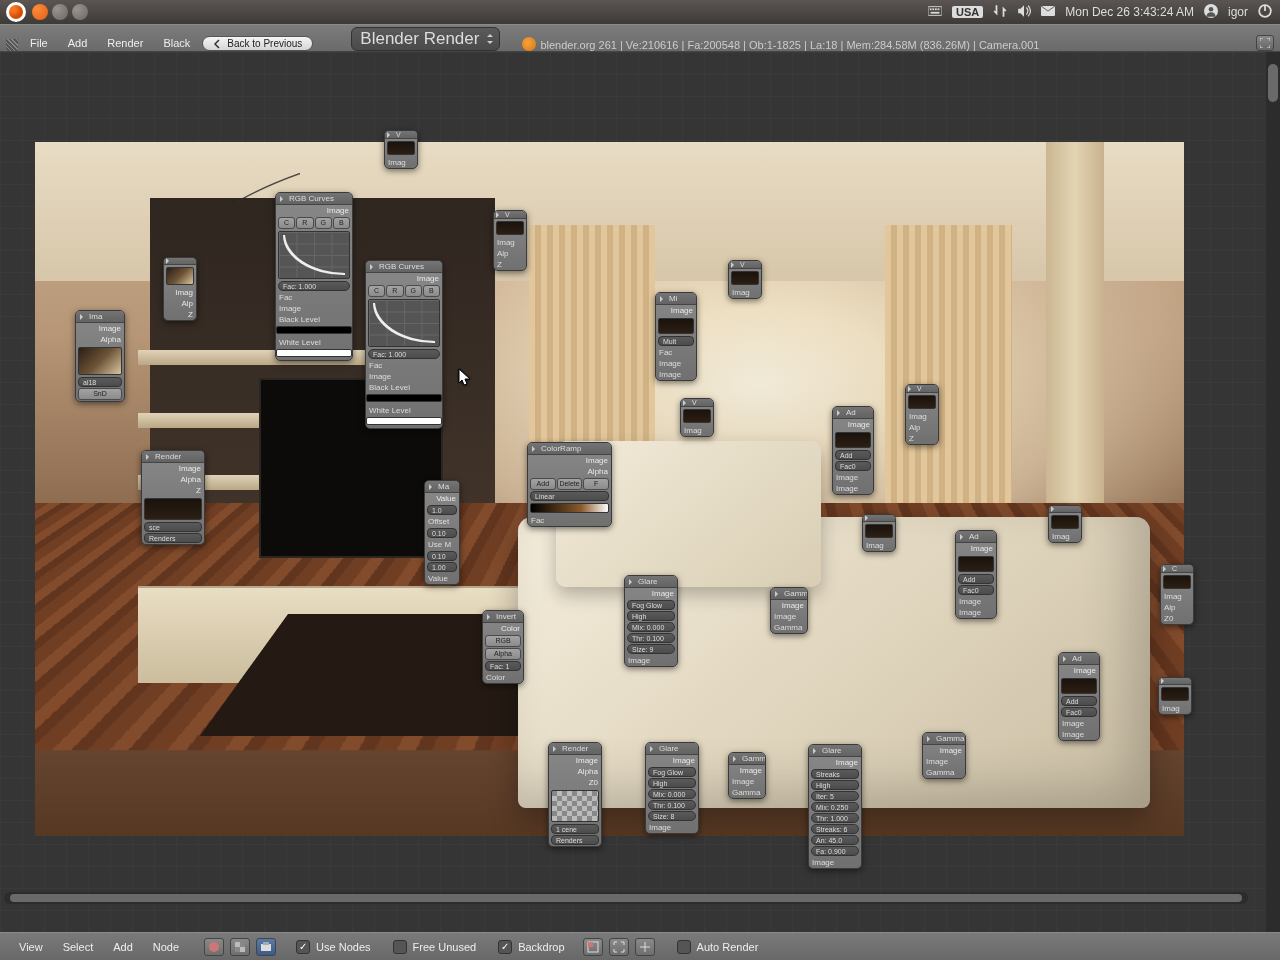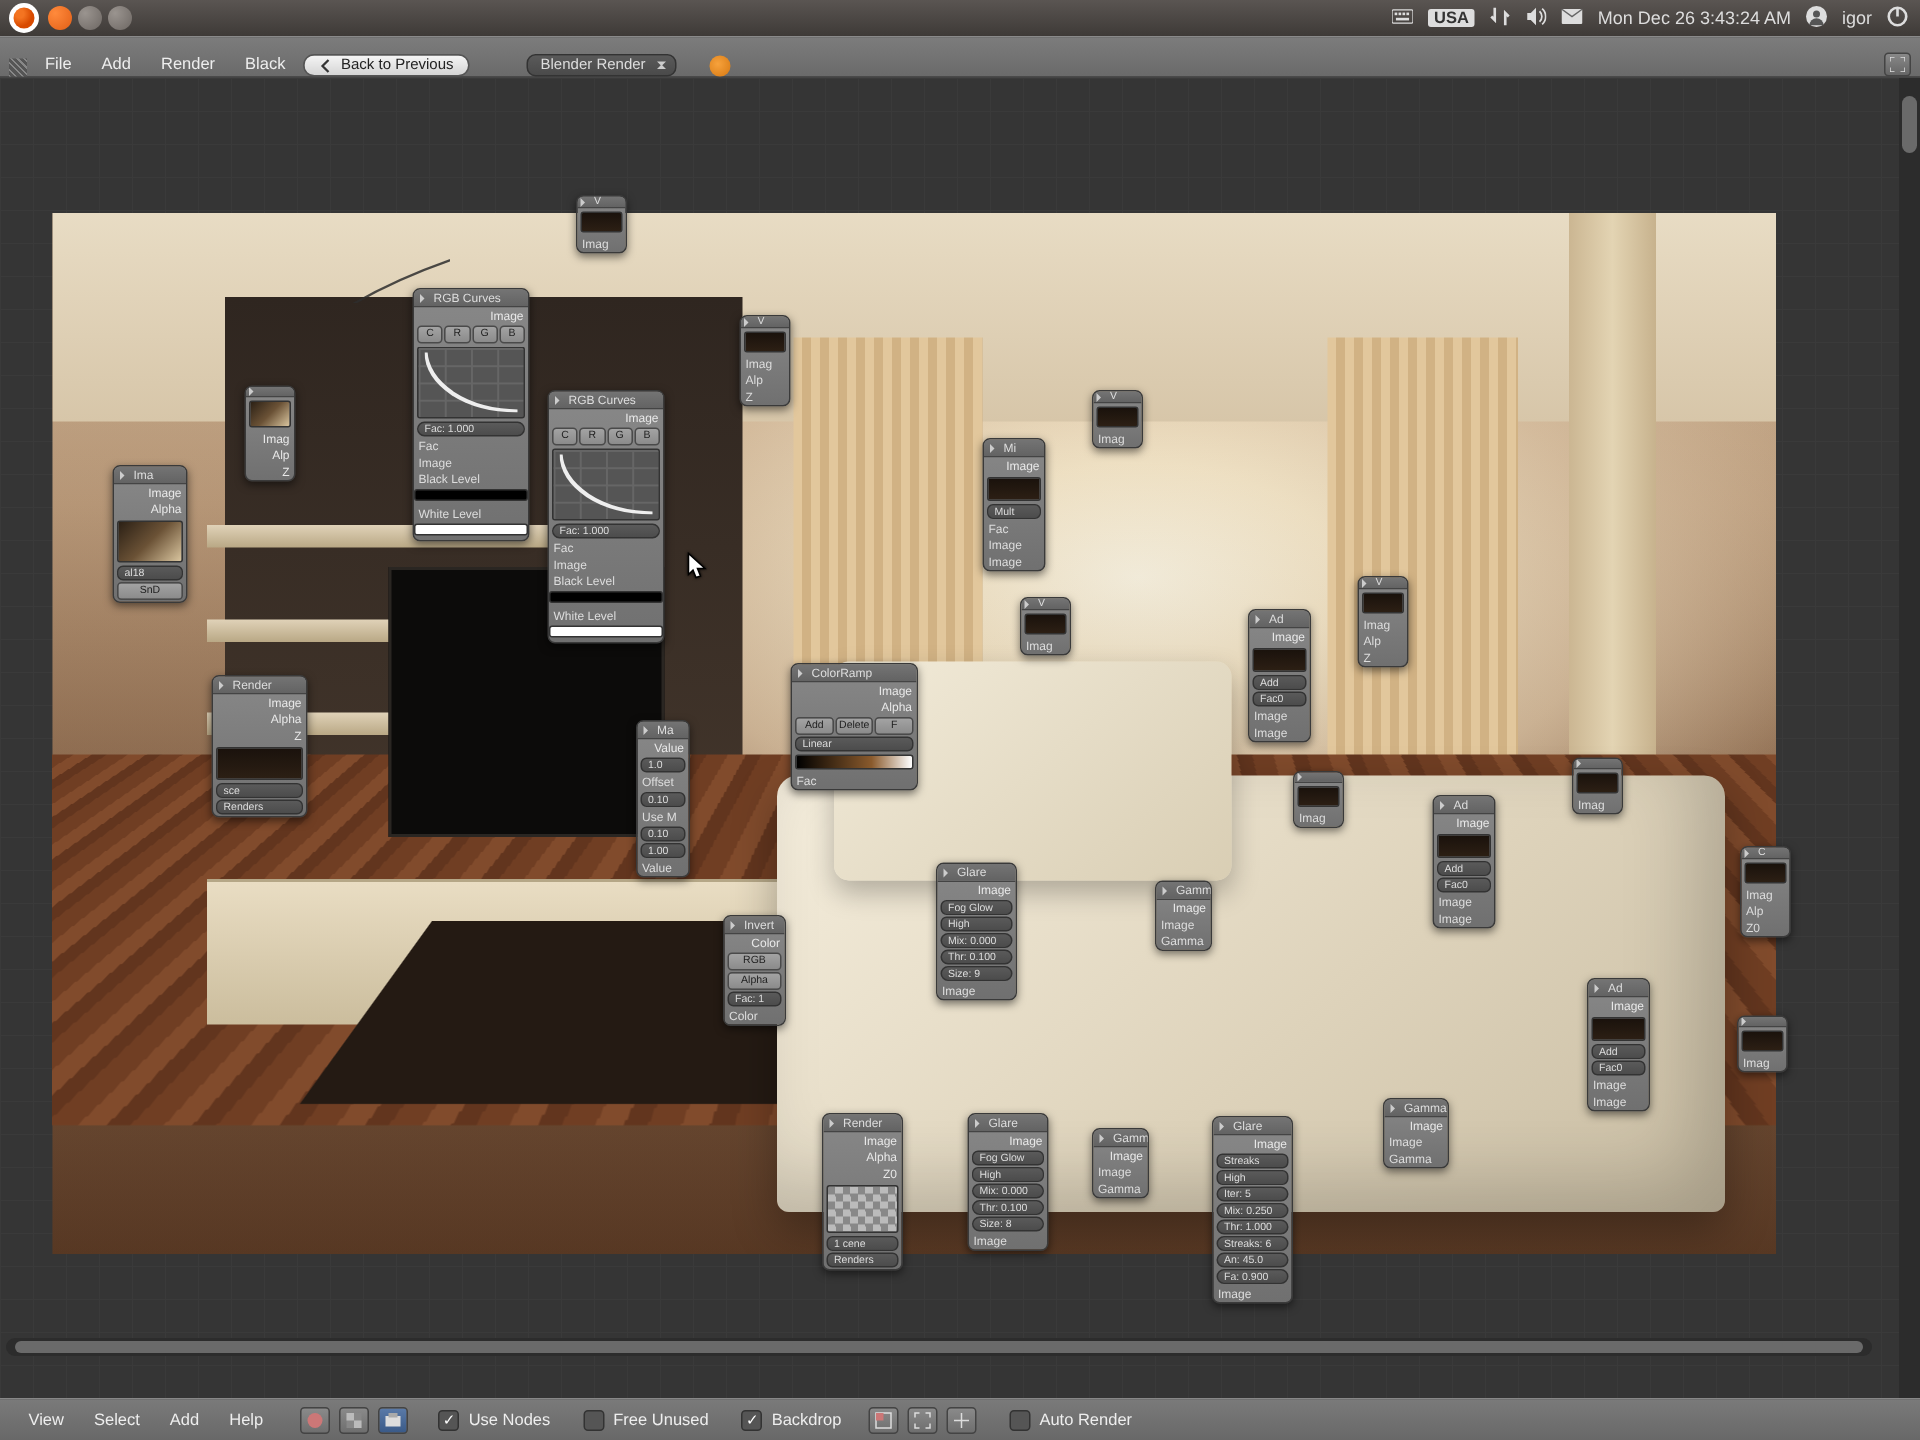--- a/index.html
+++ b/index.html
@@ -16,21 +16,21 @@
 .ubuntu-panel .tray{display:flex;align-items:center;gap:10px;padding-right:8px}
 .kbd-ind{background:#ddd;color:#333;padding:0 4px;border-radius:2px;font-size:11px;font-weight:bold}
 .tray svg{width:14px;height:14px;fill:#ddd}
 
 
 .blender-bar{height:28px;background:linear-gradient(#7c7c7c,#6a6a6a);border-top:1px solid #8a8a8a;border-bottom:1px solid #444;display:flex;align-items:flex-end;font-size:11px;color:#eee;gap:4px;padding:0 6px}
 .blender-bar .corner{width:12px;height:12px;background:repeating-linear-gradient(45deg,#888 0 1px,#555 1px 3px)}
 .blender-bar .menu-item{padding:2px 8px;cursor:pointer}
 .btn-back{background:linear-gradient(#f5f5f5,#d5d5d5);color:#222;border:1px solid #555;border-radius:9px;padding:1px 10px;font-size:10px;display:flex;align-items:center;gap:4px;cursor:pointer}
 .btn-back svg{width:10px;height:10px;fill:#333}
-.render-select{background:linear-gradient(#5a5a5a,#4a4a4a);color:#ddd;border:1px solid #333;border-radius:6px;padding:1px 20px 1px 8px;font-size:10px;position:relative;cursor:pointer}
+.render-select{background:linear-gradient(#5a5a5a,#4a4a4a);color:#ddd;border:1px solid #333;border-radius:6px;padding:1px 20px 1px 8px;font-size:17px;position:relative;cursor:pointer}
 .render-select::after{content:"";position:absolute;right:6px;top:3px;width:0;height:0;border:3px solid transparent;border-bottom-color:#ccc}
 .render-select::before{content:"";position:absolute;right:6px;bottom:3px;width:0;height:0;border:3px solid transparent;border-top-color:#ccc}
 .b-logo{width:14px;height:14px;border-radius:7px;background:radial-gradient(circle at 40% 40%,#f7a23c,#d67812)}
 .status-text{color:#ccc;font-size:11px}
 .fullscreen-btn{margin-left:auto;width:18px;height:16px;background:linear-gradient(#888,#666);border:1px solid #444;border-radius:3px;display:flex;align-items:center;justify-content:center;cursor:pointer}
 .fullscreen-btn svg{width:10px;height:10px;fill:#ddd}
 
 
 .canvas-area{position:absolute;top:52px;bottom:28px;left:0;right:14px;background:#353535;overflow:hidden}
 .grid-bg{position:absolute;inset:0;background-image:linear-gradient(#3a3a3a 1px,transparent 1px),linear-gradient(90deg,#3a3a3a 1px,transparent 1px);background-size:22px 22px}
@@ -152,20 +152,21 @@
   <span class="btn-back">
     <svg viewBox="0 0 10 10">
         <path d="M6 1L2 5l4 4" stroke="#333" fill="none" stroke-width="1.5"></path>
       </svg>
     <span>Back to Previous</span>
   </span>
   <span style="width:30px"></span>
   <span class="render-select">Blender Render</span>
   <span style="width:14px"></span>
   <span class="b-logo"></span>
+  <span class="status-text">blender.org 261 | Ve:210616 | Fa:200548 | Ob:1-1825 | La:18 | Mem:284.58M (836.26M) | Camera.001</span>
   <span class="fullscreen-btn">
       <svg viewBox="0 0 10 10">
         <path d="M0 3V0h3M10 3V0H7M0 7v3h3M10 7v3H7" stroke="#ddd" fill="none"></path>
       </svg>
     </span>
 </div>
 
 <div class="canvas-area">
   <div class="grid-bg"></div>
   <div class="backdrop">
@@ -616,21 +617,21 @@
   <svg viewBox="0 0 14 20">
       <path d="M1 1l0 14 3-3 2 5 3-1-2-5 5 0z" fill="#fff" stroke="#000"></path>
     </svg>
 </div>
 
 <div class="bottom-bar">
   <span class="corner"></span>
   <span class="menu-item">View</span>
   <span class="menu-item">Select</span>
   <span class="menu-item">Add</span>
-  <span class="menu-item">Help</span>
+  <span class="menu-item">Node</span>
   <span style="width:6px"></span>
   <span class="icon-btn">
       <svg viewBox="0 0 12 12">
         <circle cx="6" cy="6" r="5" fill="#c77"></circle>
       </svg>
     </span>
   <span class="icon-btn">
       <svg viewBox="0 0 12 12">
         <rect x="1" y="1" width="10" height="10" fill="#888"></rect>
         <rect x="1" y="1" width="5" height="5" fill="#bbb"></rect>

